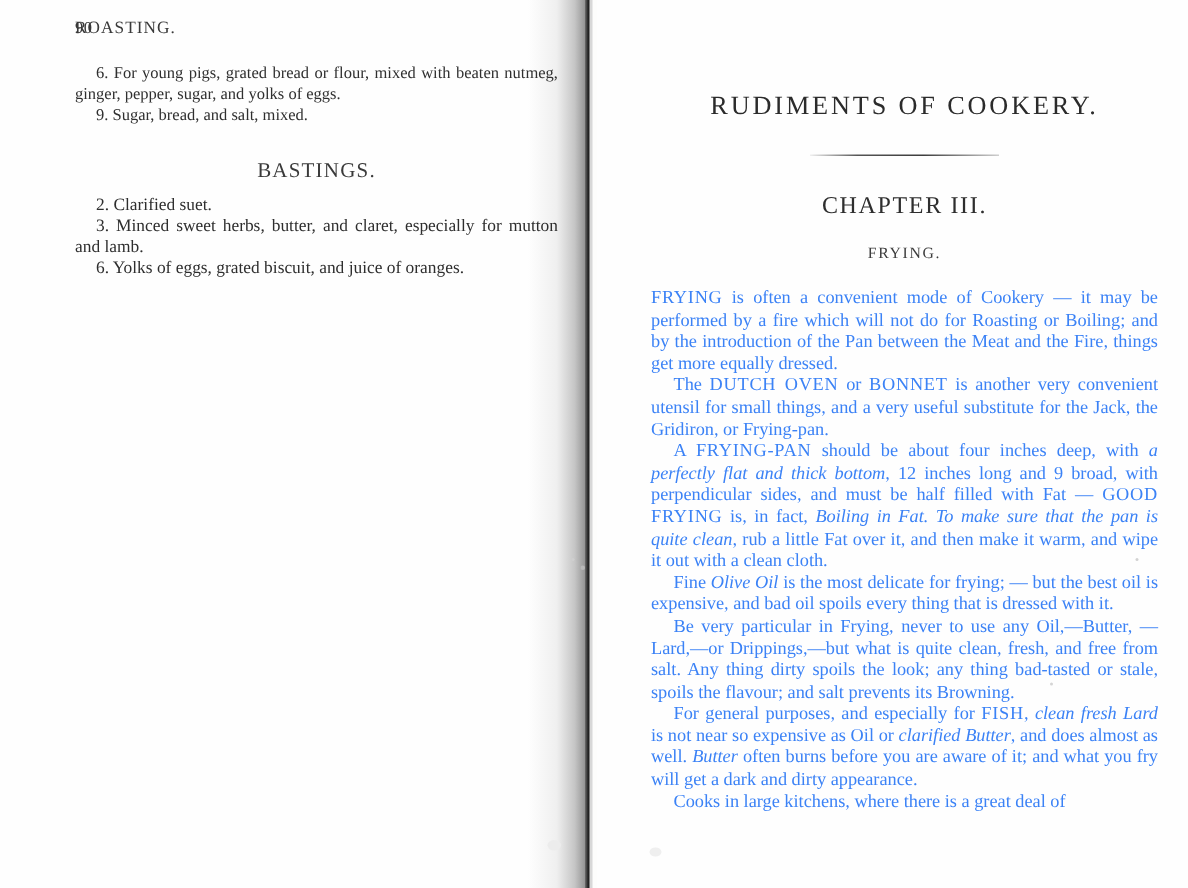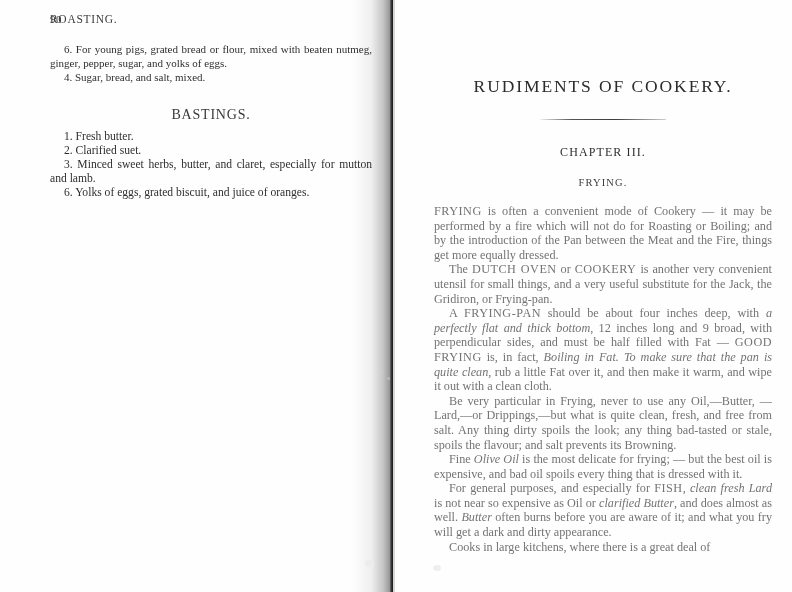--- a/index.html
+++ b/index.html
@@ -139,55 +139,55 @@
     left: 434px;
     top: 60px;
     width: 338px;
   }
 
   .book-title {
     text-align: center;
     font-size: 17.5px;
     letter-spacing: 1.9px;
     color: #2b2b2b;
-    margin: 16px;
+    margin: 0;
     font-weight: normal;
   }
 
   .title-rule {
     width: 126px;
     height: 1px;
     margin: 22px auto 0 auto;
     background: linear-gradient(to right, #f0f0f0, #555555 25%, #3d3d3d 60%, #cfcfcf 100%);
   }
 
   .chapter-head {
     text-align: center;
-    font-size: 12px;
+    font-size: 16px;
     letter-spacing: 1.1px;
     color: #2e2e2e;
     margin: 25px 0 0 0;
     font-weight: normal;
   }
 
   .chapter-sub {
     text-align: center;
     font-variant: small-caps;
     font-size: 10.5px;
     letter-spacing: 1.1px;
     color: #3d3d3d;
     margin: 17px 0 16px 0;
   }
 
   .right-body {
     margin-top: 13px;
     font-size: 12.2px;
     line-height: 14.6px;
     text-align: justify;
-    color: #737373;
+    color: #3b82f6;
   }
   .right-body p {
     margin: 0;
     text-indent: 15px;
   }
   .right-body p.first { text-indent: 0; }
 
   .sc {
     font-variant: small-caps;
     letter-spacing: 0.5px;
@@ -215,27 +215,26 @@
 
   <div class="left-block">
 
     <div class="running-head-row">
       <span class="folio">90</span>
       <span class="running-head">ROASTING.</span>
     </div>
 
     <div class="body-text" style="margin-top:11px;">
       <p>6. For young pigs, grated bread or flour, mixed with beaten nutmeg, ginger, pepper, sugar, and yolks of eggs.</p>
-      <p>4. Sugar, bread, and salt, mixed.</p>
+      <p>9. Sugar, bread, and salt, mixed.</p>
     </div>
 
     <div class="section-head">BASTINGS.</div>
 
     <div class="list-block">
-      <p>1. Fresh butter.</p>
       <p>2. Clarified suet.</p>
       <p>3. Minced sweet herbs, butter, and claret, especially for mutton and lamb.</p>
       <p>6. Yolks of eggs, grated biscuit, and juice of oranges.</p>
     </div>
 
   </div>
 
   <div class="right-block">
 
     <h1 class="book-title">RUDIMENTS OF COOKERY.</h1>
@@ -243,28 +242,28 @@
     <div class="title-rule"></div>
 
     <h2 class="chapter-head">CHAPTER III.</h2>
 
     <div class="chapter-sub">FRYING.</div>
 
     <div class="right-body">
 
       <p class="first"><span class="sc">FRYING</span><span> is often a convenient mode of Cookery — it may be performed by a fire which will not do for Roasting or Boiling; and by the introduction of the Pan between the Meat and the Fire, things get more equally dressed.</span></p>
 
-      <p><span>The </span><span class="sc">DUTCH OVEN</span><span> or </span><span class="sc">COOKERY</span><span> is another very convenient utensil for small things, and a very useful substitute for the Jack, the Gridiron, or Frying-pan.</span></p>
+      <p><span>The </span><span class="sc">DUTCH OVEN</span><span> or </span><span class="sc">BONNET</span><span> is another very convenient utensil for small things, and a very useful substitute for the Jack, the Gridiron, or Frying-pan.</span></p>
 
       <p><span>A </span><span class="sc">FRYING-PAN</span><span> should be about four inches deep, with </span><span class="it">a perfectly flat and thick bottom</span><span>, 12 inches long and 9 broad, with perpendicular sides, and must be half filled with Fat — </span><span class="sc">GOOD FRYING</span><span> is, in fact, </span><span class="it">Boiling in Fat.</span><span> </span><span class="it">To make sure that the pan is quite clean</span><span>, rub a little Fat over it, and then make it warm, and wipe it out with a clean cloth.</span></p>
 
+      <p><span>Fine </span><span class="it">Olive Oil</span><span> is the most delicate for frying; — but the best oil is expensive, and bad oil spoils every thing that is dressed with it.</span></p>
+
       <p>Be very particular in Frying, never to use any Oil,—Butter, — Lard,—or Drippings,—but what is quite clean, fresh, and free from salt.   Any thing dirty spoils the look; any thing bad-tasted or stale, spoils the flavour; and salt prevents its Browning.</p>
 
-      <p><span>Fine </span><span class="it">Olive Oil</span><span> is the most delicate for frying; — but the best oil is expensive, and bad oil spoils every thing that is dressed with it.</span></p>
-
       <p><span>For general purposes, and especially for </span><span class="sc">FISH</span><span>, </span><span class="it">clean fresh Lard</span><span> is not near so expensive as Oil or </span><span class="it">clarified Butter</span><span>, and does almost as well.   </span><span class="it">Butter</span><span> often burns before you are aware of it; and what you fry will get a dark and dirty appearance.</span></p>
 
       <p>Cooks in large kitchens, where there is a great deal of</p>
 
     </div>
   </div>
 
 </div>
 
 </body></html>

